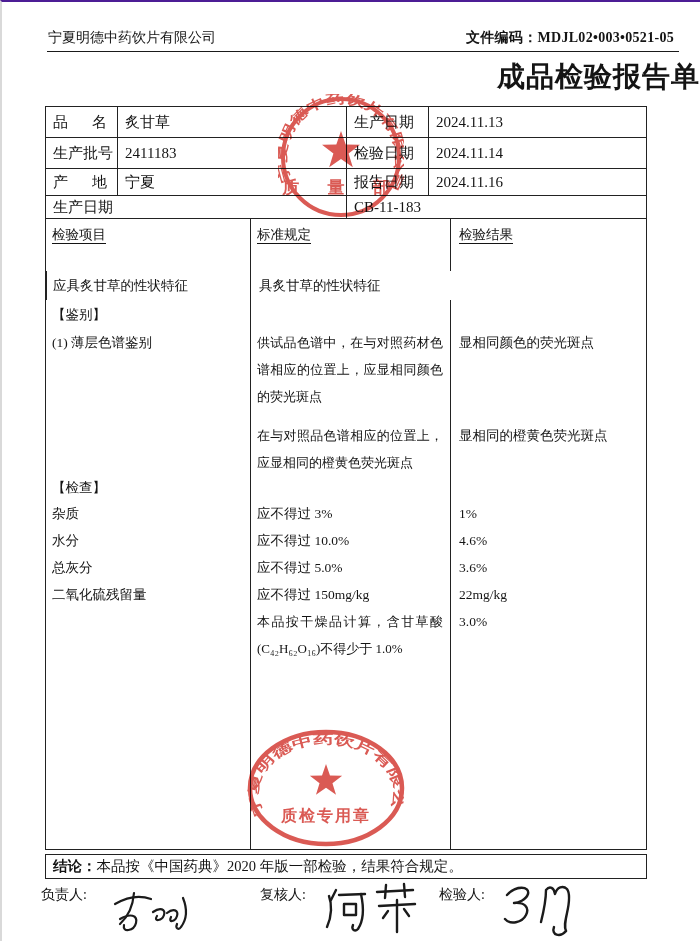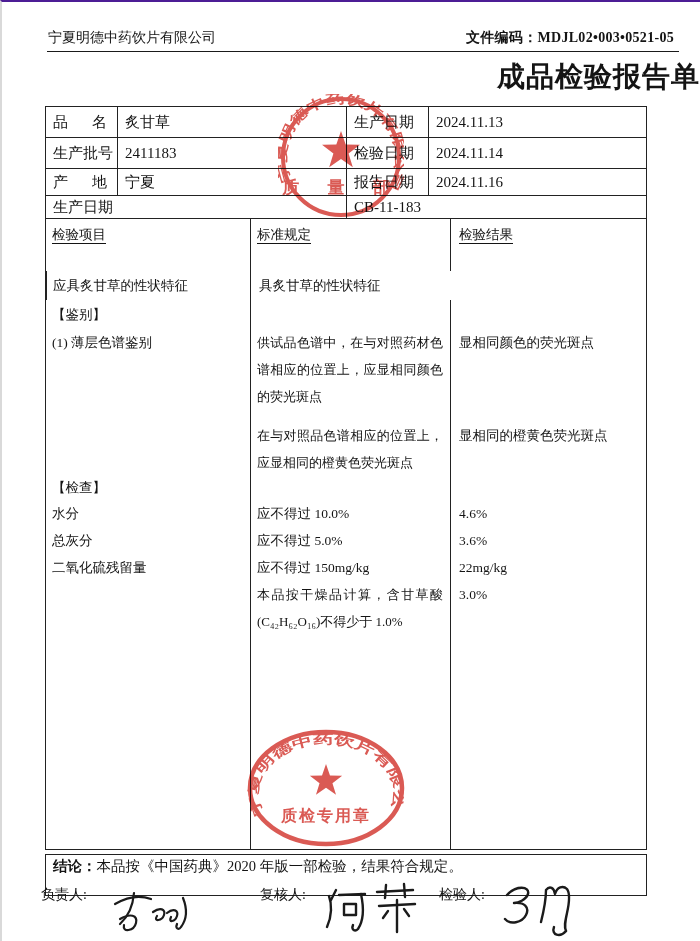--- a/index.html
+++ b/index.html
@@ -42,21 +42,21 @@
   .rh-l2{height:24px;line-height:24px;}
   .rh-n{height:27px;line-height:27px;}
   .rh-b3{height:81px;}
   .rh-b2{height:66px;}
   .rh-b2 .c2,.rh-b2 .c3{padding-top:12px;}
   .rh-c{height:54px;}
   .rh-fill{flex:1;}
   .blk{line-height:27px;}
   .just{text-align:justify;font-size:13px;}
   
-  .conclusion{position:absolute;left:43px;top:852px;width:602px;height:42px;
+  .conclusion{position:absolute;left:43px;top:852px;width:602px;height:25px;
     border:1.5px solid #222;box-sizing:border-box;font-size:14.5px;line-height:22px;padding-left:7px;}
   .conclusion b{font-weight:700;}
   
   .signrow{position:absolute;left:0;top:884px;width:100%;height:56px;font-size:14px;}
   .siglab{position:absolute;top:0;}
   .sig-svg{position:absolute;}
   
   .stamp{position:absolute;mix-blend-mode:multiply;opacity:.88;}
   .stamp text{fill:#d5433c;}
   .star{fill:#d5433c;}
@@ -132,20 +132,25 @@
         <div class="c2 blk just">在与对照品色谱相应的位置上，应显相同的橙黄色荧光斑点</div>
         <div class="c3 blk">显相同的橙黄色荧光斑点</div>
       </div>
 
       <div class="mrow rh-l2">
         <div class="c1">【检查】</div>
         <div class="c2"></div>
         <div class="c3"></div>
       </div>
 
+      <div class="mrow rh-n">
+        <div class="c1">杂质</div>
+        <div class="c2">应不得过 3%</div>
+        <div class="c3">1%</div>
+      </div>
 
       <div class="mrow rh-n">
         <div class="c1">水分</div>
         <div class="c2">应不得过 10.0%</div>
         <div class="c3">4.6%</div>
       </div>
 
       <div class="mrow rh-n">
         <div class="c1">总灰分</div>
         <div class="c2">应不得过 5.0%</div>

